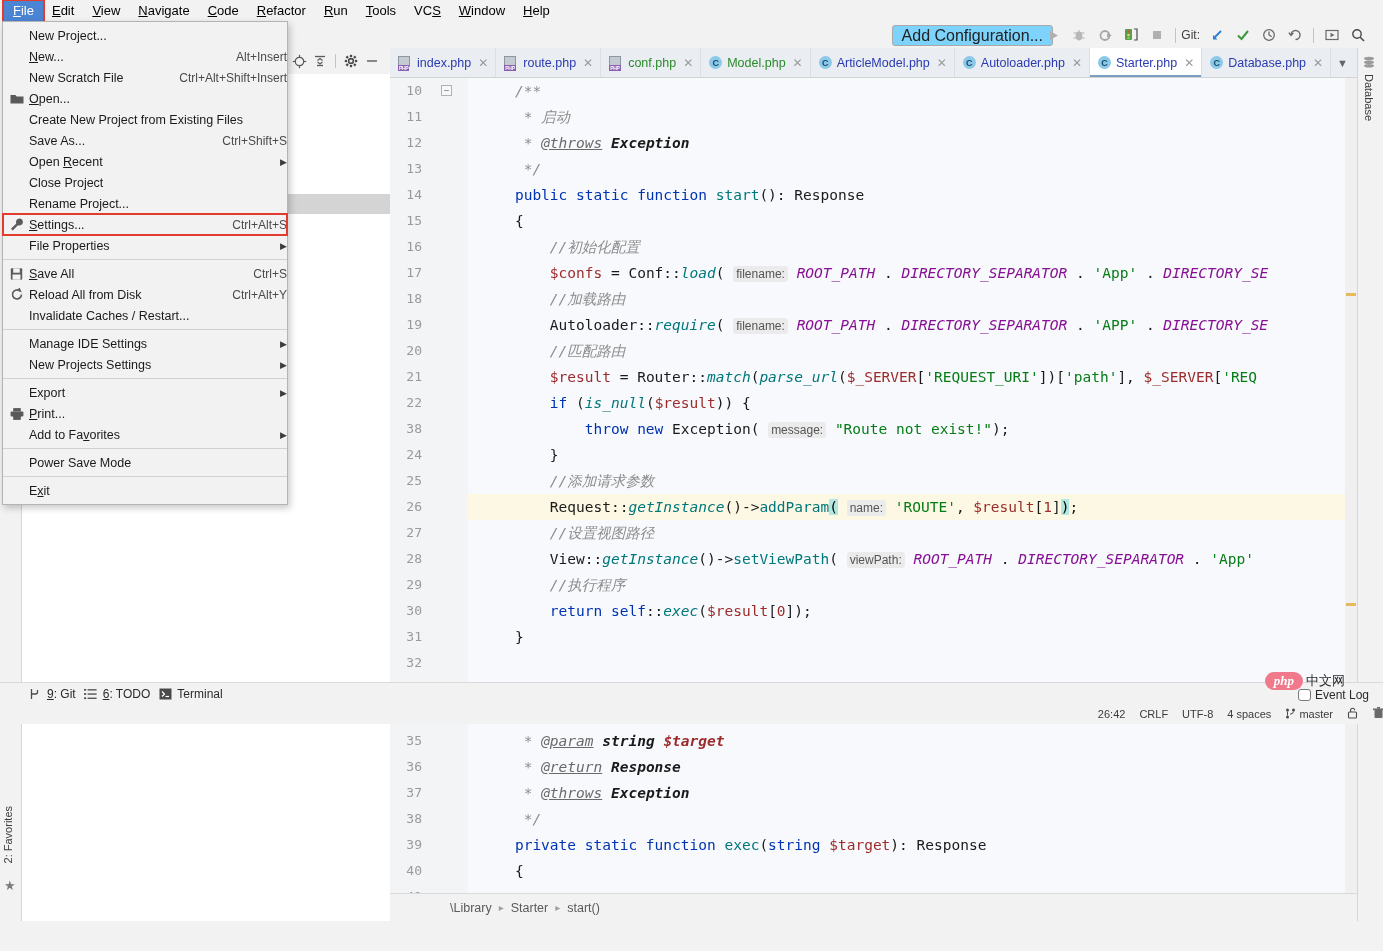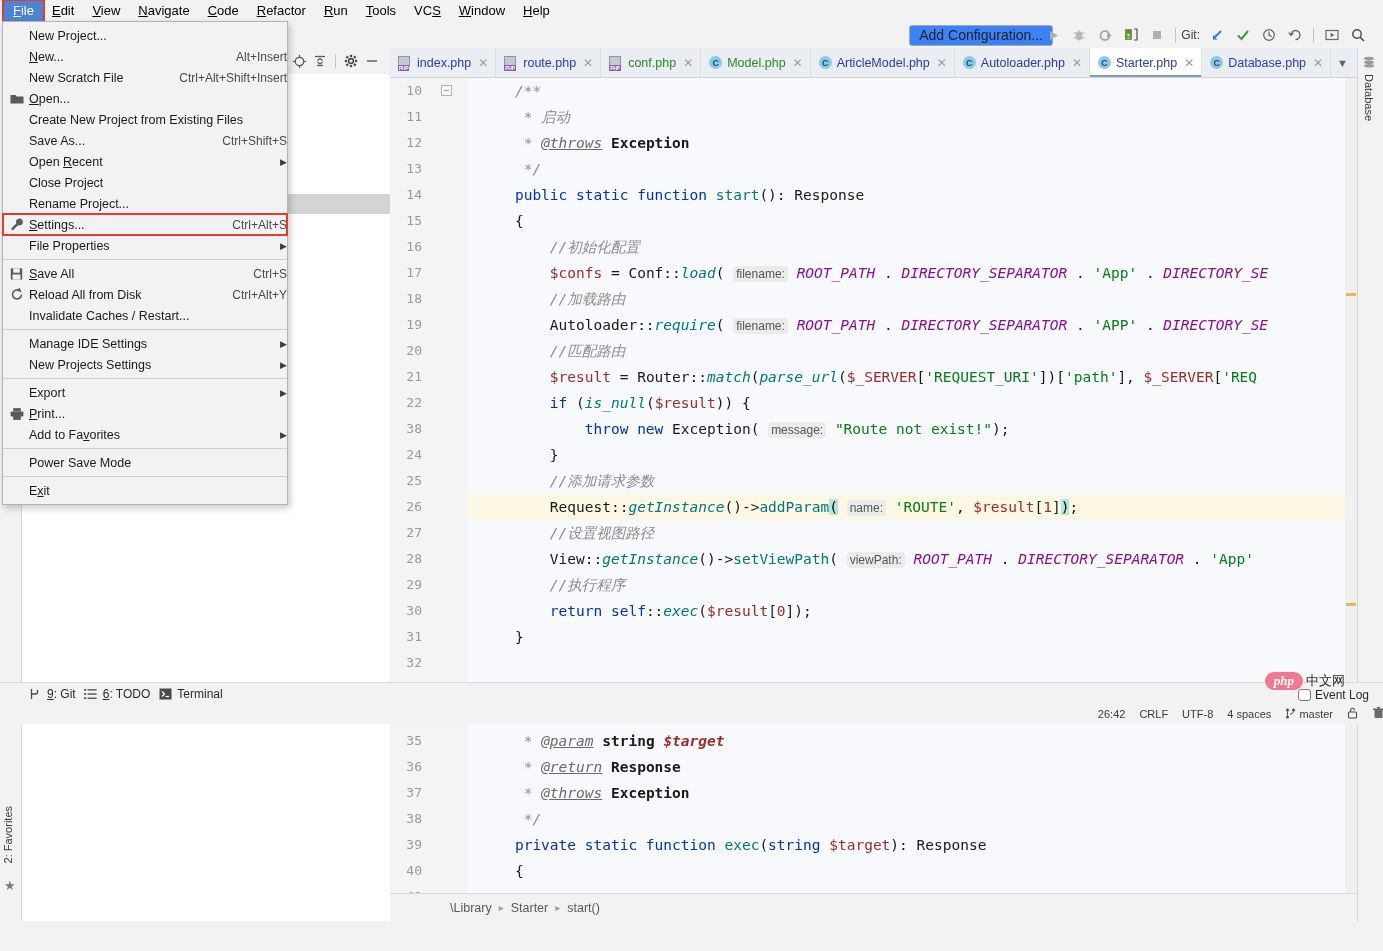--- a/index.html
+++ b/index.html
@@ -30,22 +30,22 @@
   }
   .mnem { text-decoration: underline; }
 
   
   .toolbar-top {
     position: absolute; top: 22px; left: 0; width: 1383px; height: 26px;
     background: #f2f2f2;
   }
   .addconfig {
     position: absolute; right: 330px; top: 3px;
-    border: 1px solid #a8a8a8; background: #3b82f6;
-    border-radius: 3px; padding: 2px 9px; font-size: 14px; color: #222;
+    border: 1px solid #a8a8a8; background: #7dd3fc;
+    border-radius: 3px; padding: 2px 9px; font-size: 16px; color: #222;
     line-height: 15px;
     text-align: right;
   }
   .tb-icons { position: absolute; right: 12px; top: 2px; display: flex; align-items: center; gap: 0px; }
   .tb-ic { width: 26px; height: 22px; display: flex; align-items: center; justify-content: center; }
   .tb-sep { width: 1px; height: 15px; background: #c4c4c4; margin: 0 5px; }
   .git-label { font-size: 12px; color: #3c3c3c; margin-right: 4px; }
 
   
   .left-strip {
@@ -203,21 +203,21 @@
     white-space: pre; overflow: hidden;
   }
   .cline { height: 26px; line-height: 26px; padding-left: 12px; position: relative; }
   .cline.hl { background: #fdf8e3; }
   .kw { color: #0033b3; }
   .fn { color: #00777b; font-style: italic; }
   .fn2 { color: #00777b; }
   .cmt { color: #8c8c8c; font-style: italic; }
   .doc { color: #8c8c8c; font-style: italic; }
   .tag { color: #6a6a6a; font-style: italic; text-decoration: underline; }
-  .typ { color: #1a1a1a; font-weight: bold; }
+  .typ { color: #1a1a1a; font-style: italic; font-weight: bold; }
   .str { color: #067d17; }
   .varlocal { color: #9c2b2b; }
   .cst { color: #871094; font-style: italic; }
   .hint {
     background: #ebebeb; color: #555; font-size: 12px; padding: 1px 3px;
     border-radius: 3px; font-family: "Liberation Sans", sans-serif;
   }
   .mark { background: #b3e8e0; }
   .plain { color: #1a1a1a; }
 

